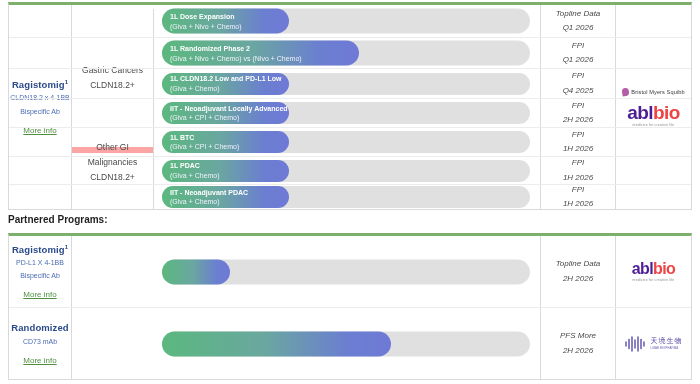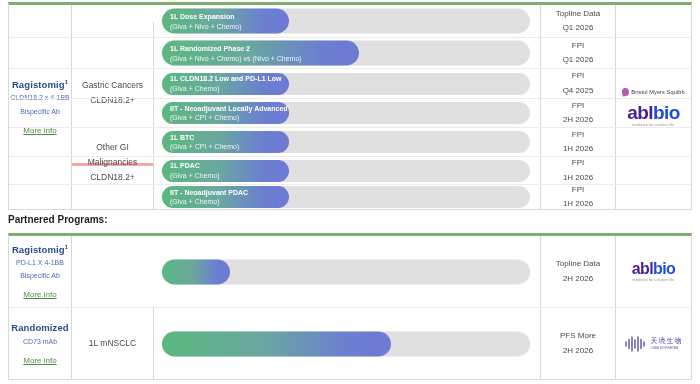--- a/index.html
+++ b/index.html
@@ -56,37 +56,37 @@
     border-radius: 13px;
     background: linear-gradient(90deg, #5bb87e 0%, #6aa7a0 45%, #6b7fd0 80%, #6f79d6 100%);
     display: flex; flex-direction: column; justify-content: center;
     padding-left: 8px;
     overflow: hidden;
   }
   .fill-l1 { font-size: 7px; color: #ffffff; line-height: 1.35; white-space: nowrap; font-weight: 600; }
   .fill-l2 { font-size: 7px; color: #f0f2fb; line-height: 1.35; white-space: nowrap; }
 
   
-  .mile { font-size: 8px; color: #4a4a4a; line-height: 1.8; }
+  .mile { font-size: 8px; color: #4a4a4a; line-height: 1.8; font-style: italic; }
 
   
   #partnered-label {
     position: absolute; left: 8px; top: 214px;
     font-size: 10px; font-weight: bold; color: #1f1f1f;
   }
 
   
   .logo-stack { display: flex; flex-direction: column; align-items: center; justify-content: center; height: 100%; gap: 7px; }
   .bms-logo { display: flex; align-items: center; gap: 2px; }
   .bms-mark { width: 7px; height: 8px; background: #b45ea8; border-radius: 50% 50% 50% 0; transform: rotate(-10deg); }
   .bms-text { font-size: 5.6px; color: #3b3b3b; letter-spacing: .1px; white-space: nowrap; }
   .abl-logo { text-align: center; }
   .abl-main { font-size: 16px; font-weight: bold; letter-spacing: -0.6px; line-height: 1; }
   .abl-abl { color: #4c1d95; }
-  .abl-bio { color: #1d4ed8; }
+  .abl-bio { color: #ef4444; }
   .abl-tag { font-size: 3.4px; color: #8a8a8a; letter-spacing: .2px; margin-top: 1px; }
   .abl-logo.big .abl-main { font-size: 19px; }
   .imab-logo { display: flex; align-items: center; gap: 4px; }
   .imab-wave { display: block; }
   .imab-cn { font-size: 7px; color: #4a3f9e; letter-spacing: 1px; line-height: 1; white-space: nowrap; }
   .imab-en { font-size: 2.9px; color: #6b63b5; letter-spacing: .1px; margin-top: 1.5px; white-space: nowrap; }
 </style>
 </head>
 <body>
 
@@ -96,21 +96,21 @@
 
     <div class="c-asset">
       <div class="vcenter">
         <div class="asset-name"><span>Ragistomig</span><sup>1</sup></div>
         <div class="asset-sub">CLDN18.2 x 4-1BB</div>
         <div class="asset-sub">Bispecific Ab</div>
         <div class="more-info">More info</div>
       </div>
     </div>
 
-    <div class="c-ind" style="top:17px; height:144px; border-bottom:3px solid #fca5a5;">
+    <div class="c-ind" style="top:4px; height:144px; border-bottom:6px solid #fca5a5;">
       <div class="vcenter">
         <div class="ind-text">Gastric Cancers</div>
         <div class="ind-text">CLDN18.2+</div>
       </div>
     </div>
 
     <div class="c-ind" style="top:111px; bottom:0; height:auto;">
       <div class="vcenter">
         <div class="ind-text">Other GI</div>
         <div class="ind-text">Malignancies</div>
@@ -303,25 +303,20 @@
     </div>
 
     <div class="row last" style="top:72px; bottom:0;">
       <div class="c-asset">
         <div class="vcenter">
           <div class="asset-name"><span>Randomized</span><sup></sup></div>
           <div class="asset-sub">CD73 mAb</div>
           <div class="more-info">More info</div>
         </div>
       </div>
-      <div class="c-ind">
-          <div class="vcenter">
-        <div class="ind-text">1L mNSCLC</div>
-      </div>
-        </div>
       <div class="c-bar">
         <div class="bar-wrap">
             <div class="track">
           <div class="fill" style="width:229px"></div>
         </div>
           </div>
       </div>
       <div class="c-mile">
           <div class="vcenter">
         <div class="mile">PFS More</div>

